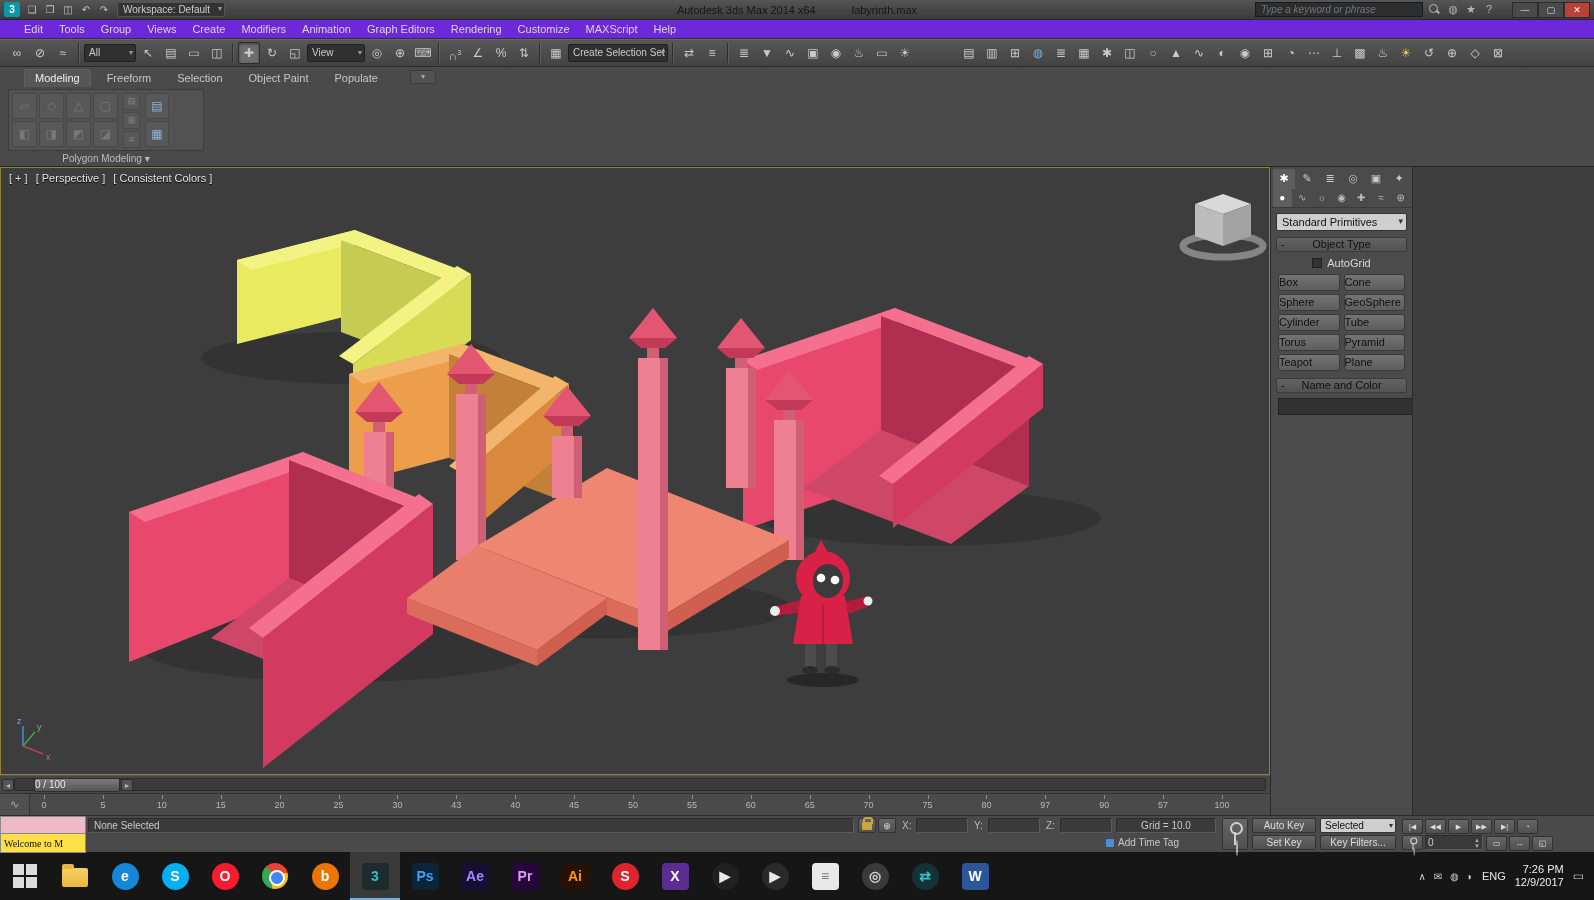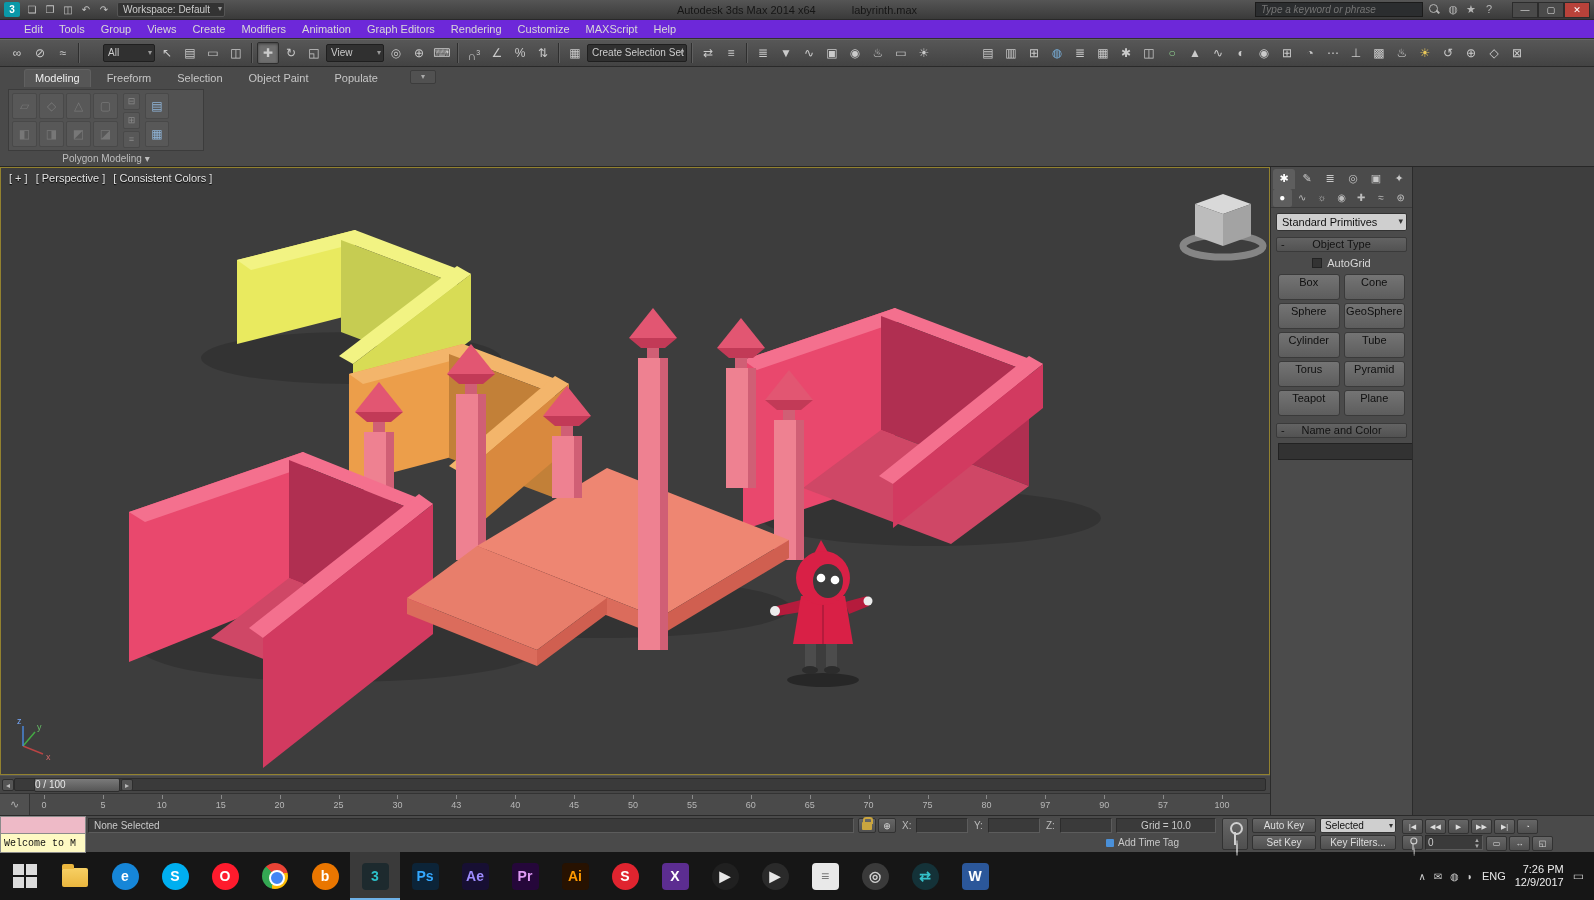--- a/index.html
+++ b/index.html
@@ -100,36 +100,36 @@
   .cp-dd{margin:5px 5px 2px;height:18px;background:#cfcfcf;border:1px solid #333;border-radius:2px;color:#111;
          font-size:11px;padding:2px 16px 0 5px;position:relative;white-space:nowrap;overflow:hidden}
   .cp-dd::after{content:"▾";position:absolute;right:3px;top:2px;font-size:9px;color:#333}
   .rollout{margin:4px 5px 0}
   .rollout-h{height:15px;background:linear-gradient(#636363,#525252);border:1px solid #3a3a3a;border-radius:2px;
              font-size:11px;color:#121212;text-align:center;line-height:13px;position:relative}
   .rollout-h .minus{position:absolute;left:4px;top:0}
   .autogrid{display:flex;align-items:center;justify-content:center;gap:5px;height:17px;font-size:11px;color:#d8d8d8;margin-top:2px}
   .checkbox{width:10px;height:10px;background:#333;border:1px solid #222}
   .prim-grid{display:grid;grid-template-columns:1fr 1fr;gap:3px 4px;padding:3px 2px}
-  .prim-btn{height:26px;background:linear-gradient(#747474,#5d5d5d);border:1px solid #3a3a3a;border-radius:3px;
-            font-size:11px;color:#0f0f0f;text-align:center;line-height:15px;overflow:hidden}
+  .prim-btn{height:17px;background:linear-gradient(#747474,#5d5d5d);border:1px solid #3a3a3a;border-radius:3px;
+            font-size:11px;color:#0f0f0f;text-align:left;line-height:15px;overflow:hidden}
   .name-row{display:flex;gap:4px;padding:5px 2px}
   .name-input{flex:1;height:17px;background:#323232;border:1px solid #222;color:#ddd;font-size:11px;padding:0 3px}
   .color-swatch{width:17px;height:17px;background:#aab2ba;border:1px solid #222}
   #right-gap{flex:1;background:#3e3e3e;border-left:1px solid #2b2b2b}
 
   
   #statusbar{position:relative;height:37px;background:#4a4a4a;border-top:1px solid #2a2a2a;font-size:10px}
   .sb-abs{position:absolute;display:flex;align-items:center}
   .sunken{background:#3a3a3a;border:1px solid #2c2c2c;border-bottom-color:#5c5c5c;border-right-color:#5c5c5c;color:#c9c9c9}
   .sb-btn{background:linear-gradient(#666,#4f4f4f);border:1px solid #323232;border-radius:2px;color:#ddd;
           justify-content:center;text-align:center}
   .macro{background:#eebac7;border:1px solid #8a8a8a}
-  .listener{background:#fef9c3;border:1px solid #8a8a8a;border-top:none;color:#111;
-            font-family:Liberation Mono, monospace;font-size:10px;padding-left:3px;overflow:hidden;white-space:nowrap}
+  .listener{background:#fde047;border:1px solid #8a8a8a;border-top:none;color:#111;
+            font-family:Liberation Serif, serif;font-size:10px;padding-left:3px;overflow:hidden;white-space:nowrap}
   .lock{width:10px;height:8px;background:#caa53f;border-radius:1px;position:relative;margin:auto}
   .lock::before{content:"";position:absolute;left:1px;top:-5px;width:6px;height:5px;border:2px solid #caa53f;border-bottom:none;border-radius:3px 3px 0 0}
   .keyicon{width:12px;height:24px;position:relative;margin:auto}
   .keyicon::before{content:"";position:absolute;left:1px;top:0;width:9px;height:9px;border:2px solid #cfcfcf;border-radius:50%}
   .keyicon::after{content:"";position:absolute;left:5px;top:10px;width:2px;height:13px;background:#cfcfcf;box-shadow:2px 8px 0 -0.5px #cfcfcf,2px 11px 0 -0.5px #cfcfcf}
   .tag-ic{width:8px;height:8px;background:#4a90d9;border-radius:1px;margin-right:4px}
   .spin{display:flex;flex-direction:column;margin-left:auto;font-size:6px;line-height:6px;color:#aaa}
 
   
   #taskbar{height:48px;background:#161616;display:flex;align-items:stretch}
@@ -197,21 +197,21 @@
         <span class="menu-item">Help</span>
       </span>
     </div>
 
   <div id="toolbar">
     <span id="toolbar-items" style="display:flex;align-items:center;gap:1px">
         <span class="tb-btn">∞</span>
         <span class="tb-btn">⊘</span>
         <span class="tb-btn">≈</span>
         <span class="tb-sep"></span>
-        <span class="tb-dd" style="width: 52px; margin-left: 19px;">All</span>
+        <span class="tb-dd" style="width: 52px;">All</span>
         <span class="tb-btn">↖</span>
         <span class="tb-btn">▤</span>
         <span class="tb-btn">▭</span>
         <span class="tb-btn">◫</span>
         <span class="tb-sep"></span>
         <span class="tb-btn active">✚</span>
         <span class="tb-btn">↻</span>
         <span class="tb-btn">◱</span>
         <span class="tb-dd" style="width: 58px;">View</span>
         <span class="tb-btn">◎</span>

